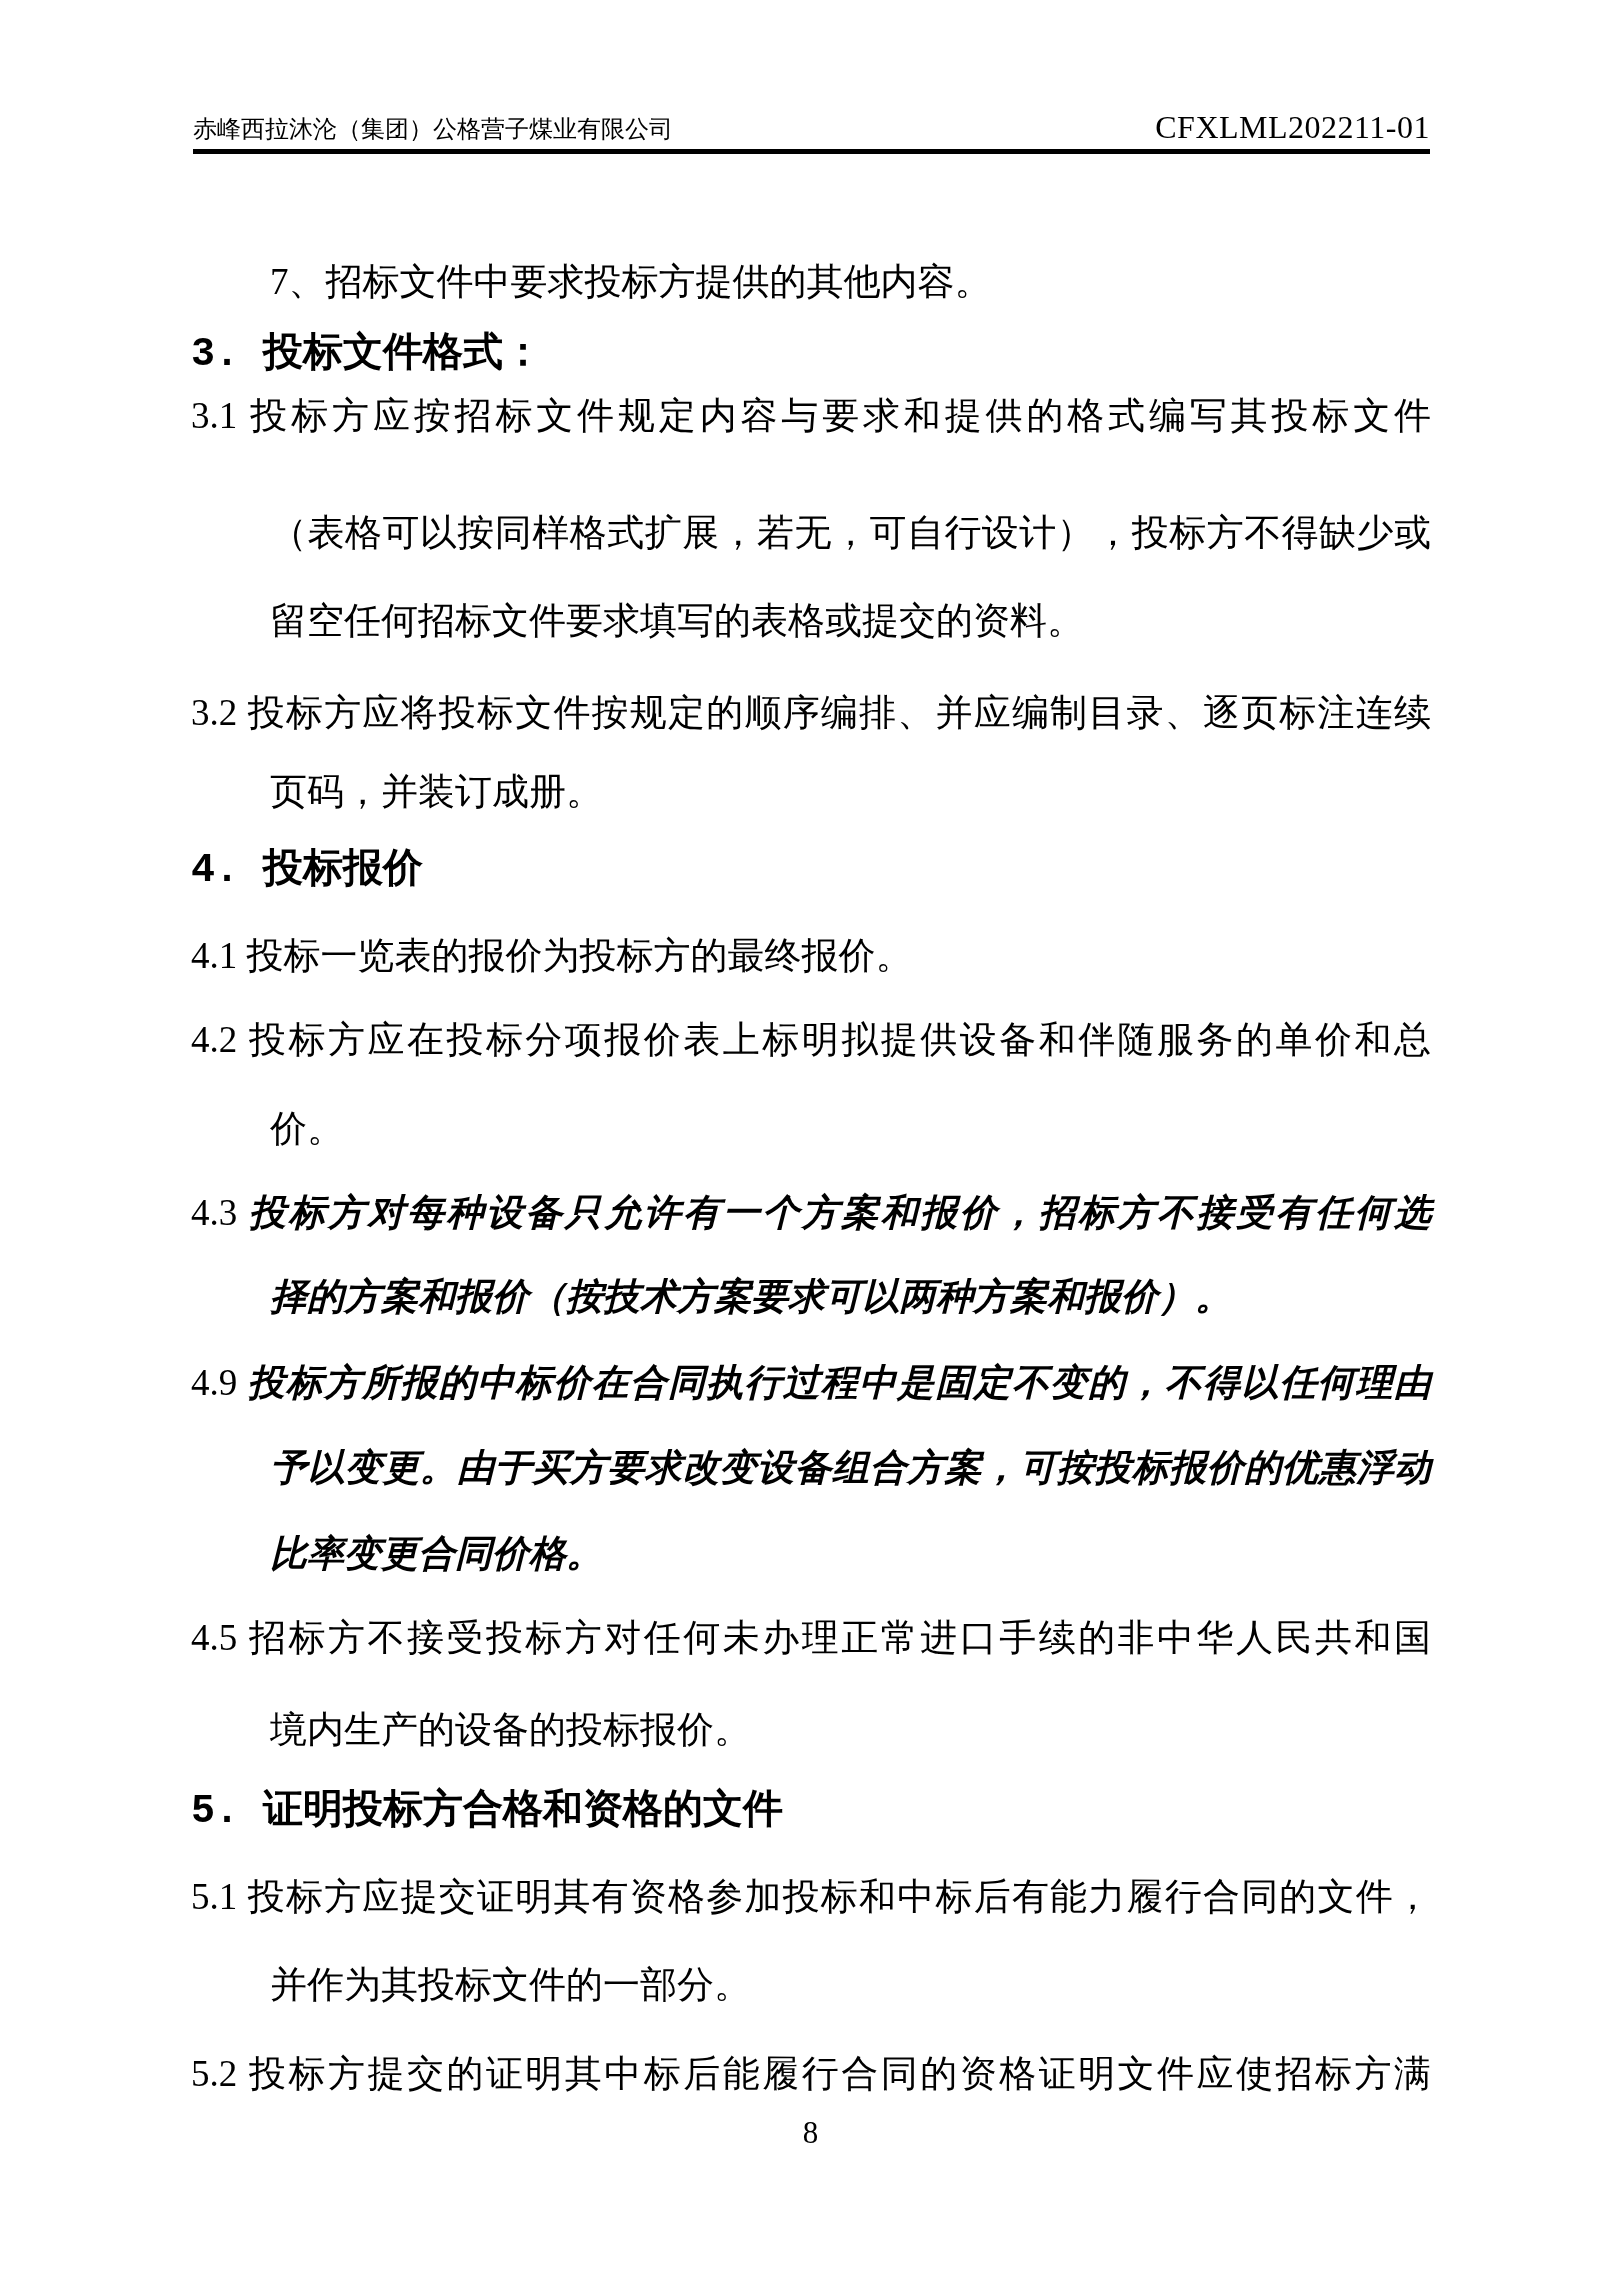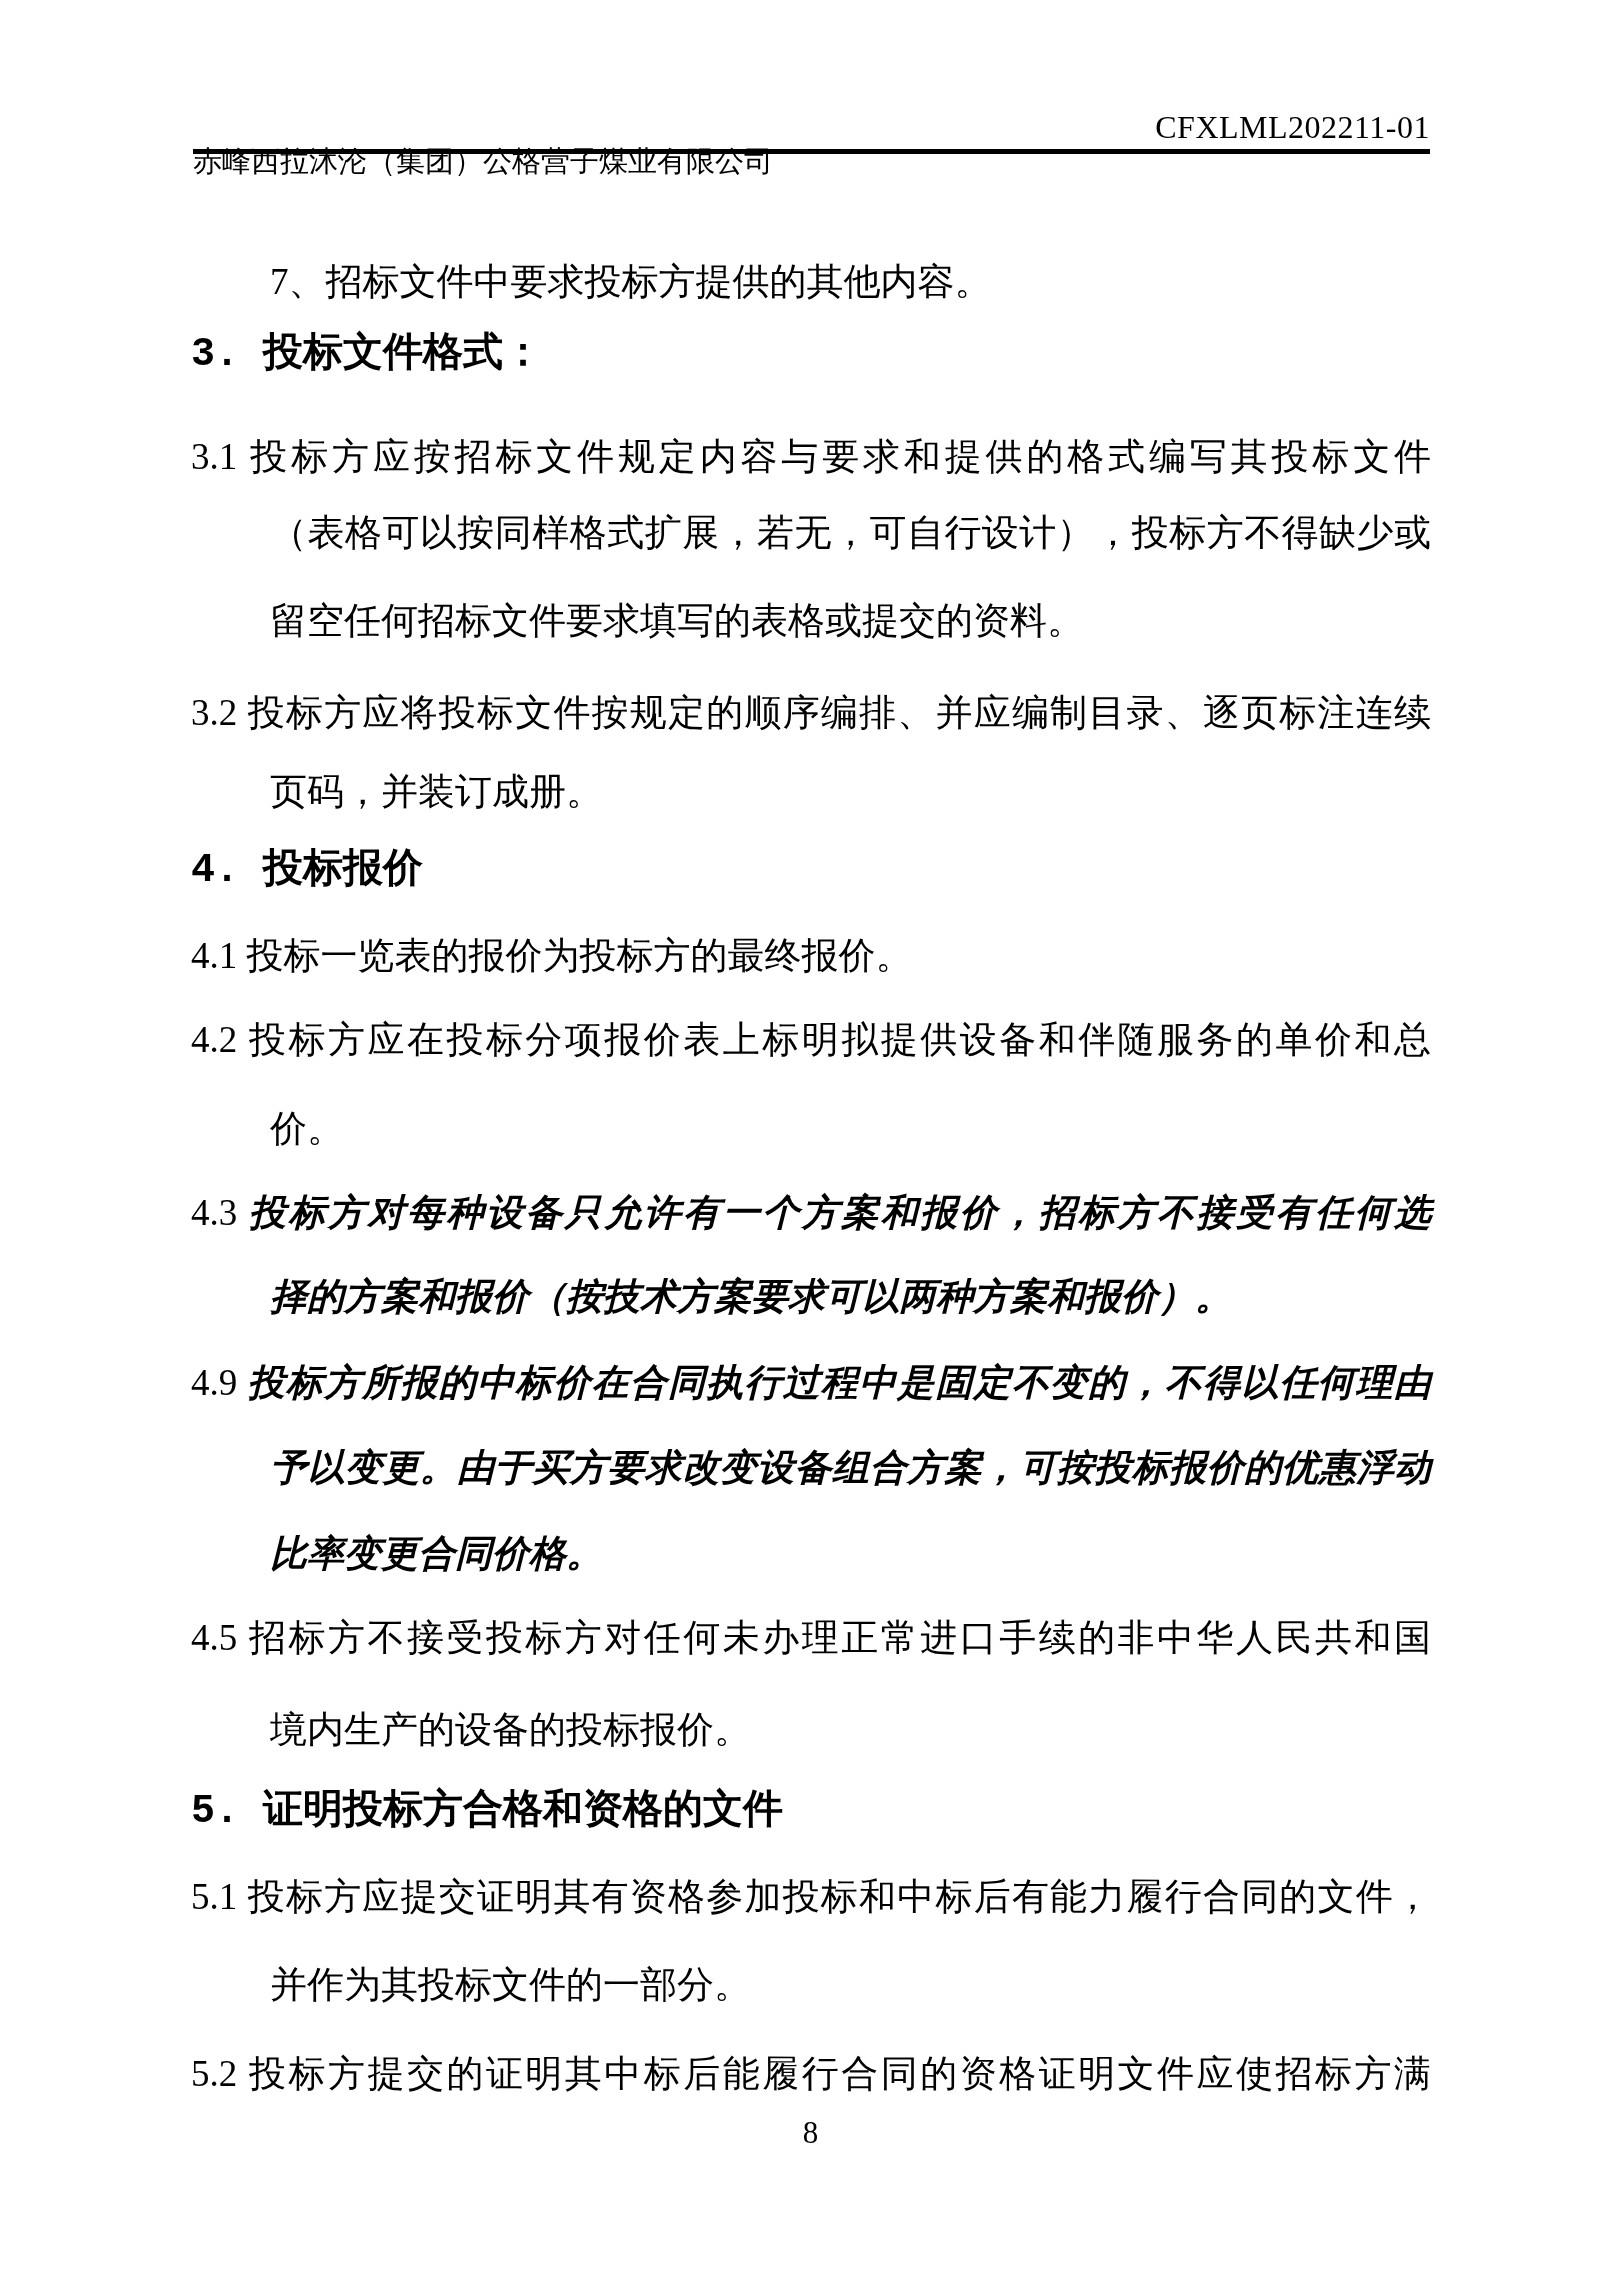--- a/index.html
+++ b/index.html
@@ -4,21 +4,21 @@
 <style>
   html,body{margin:0;padding:0;}
   body{
     width:1620px;height:2293px;background:#ffffff;position:relative;
     font-family:"Liberation Serif","DejaVu Serif",serif;color:#000;
     -webkit-font-smoothing:antialiased;
   }
   .page{position:absolute;inset:0;background:#fff;}
 
   
-  .hdr-company{position:absolute;left:193px;top:112px;font-size:29px;line-height:35px;white-space:nowrap;margin-top:32px;}
+  .hdr-company{position:absolute;left:193px;top:112px;font-size:24px;line-height:35px;white-space:nowrap;}
   .hdr-code{position:absolute;left:1034px;top:109px;width:396px;text-align:right;font-size:32px;line-height:37px;letter-spacing:0.5px;}
   .hdr-rule{position:absolute;left:193px;top:149px;width:1237px;height:4.9px;background:#000;}
 
   
   .line{position:absolute;left:191px;font-size:37px;line-height:49px;white-space:nowrap;}
   .indent{left:270px;}
   .bold{font-weight:bold;font-style:italic;}
   .heading{font-weight:bold;font-size:40px;font-family:Liberation Mono, monospace;}
   .fill{white-space:normal;text-align:justify;text-align-last:justify;width:1240px;}
   .indent.fill{width:1161px;}
@@ -33,21 +33,21 @@
 <div class="page">
 
   <div class="hdr-company">赤峰西拉沐沦（集团）公格营子煤业有限公司</div>
   <div class="hdr-code">CFXLML202211-01</div>
   <div class="hdr-rule"></div>
 
   <div class="line indent" style="top:257px">7、招标文件中要求投标方提供的其他内容。</div>
 
   <div class="line heading" style="top:330px">3. 投标文件格式：</div>
 
-  <div class="line fill" style="top:432px">3.1 投标方应按招标文件规定内容与要求和提供的格式编写其投标文件</div>
+  <div class="line fill" style="top:391px">3.1 投标方应按招标文件规定内容与要求和提供的格式编写其投标文件</div>
   <div class="line indent" style="top:596px">留空任何招标文件要求填写的表格或提交的资料。</div>
   <div class="line indent fill" style="top:508px">（表格可以按同样格式扩展，若无，可自行设计），投标方不得缺少或</div>
 
   <div class="line fill" style="top:688px">3.2 投标方应将投标文件按规定的顺序编排、并应编制目录、逐页标注连续</div>
   <div class="line indent" style="top:767px">页码，并装订成册。</div>
 
   <div class="line heading" style="top:846px">4. 投标报价</div>
 
   <div class="line" style="top:931px">4.1 投标一览表的报价为投标方的最终报价。</div>
 

